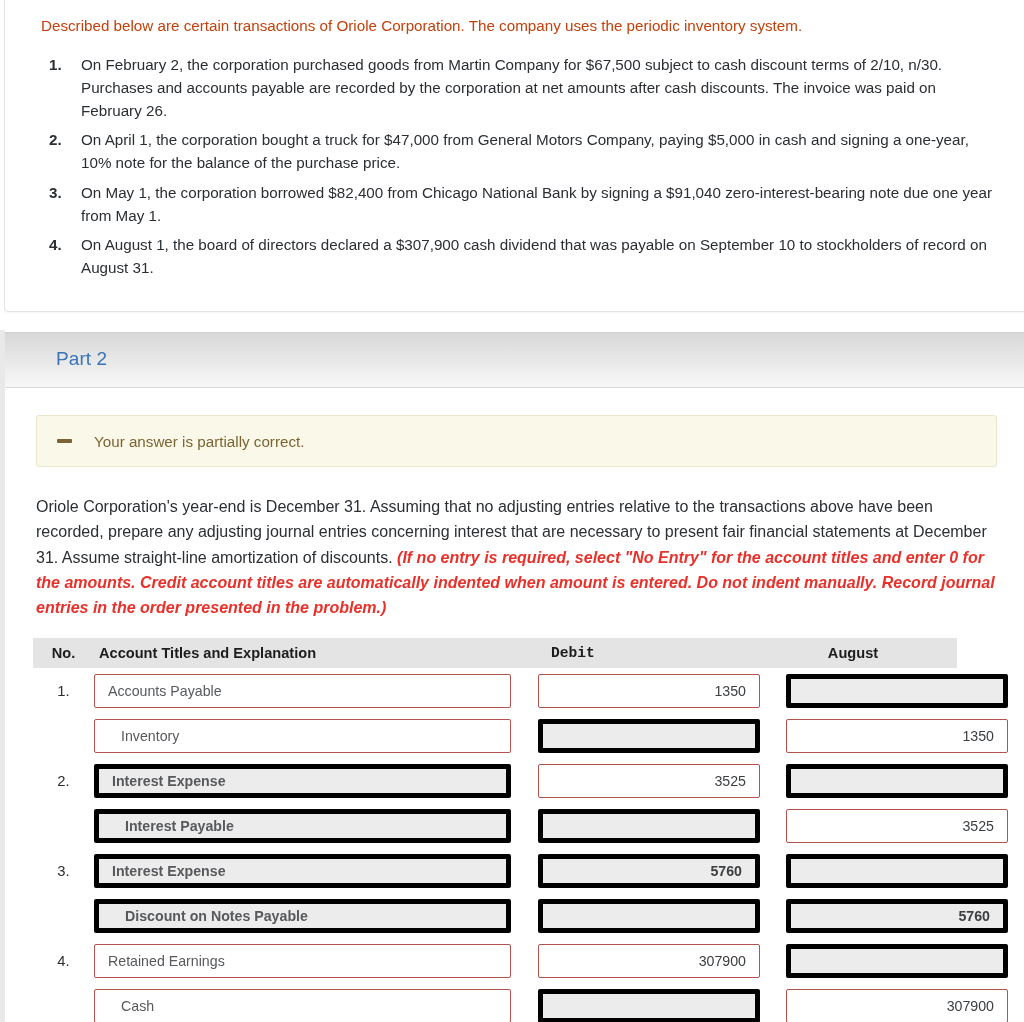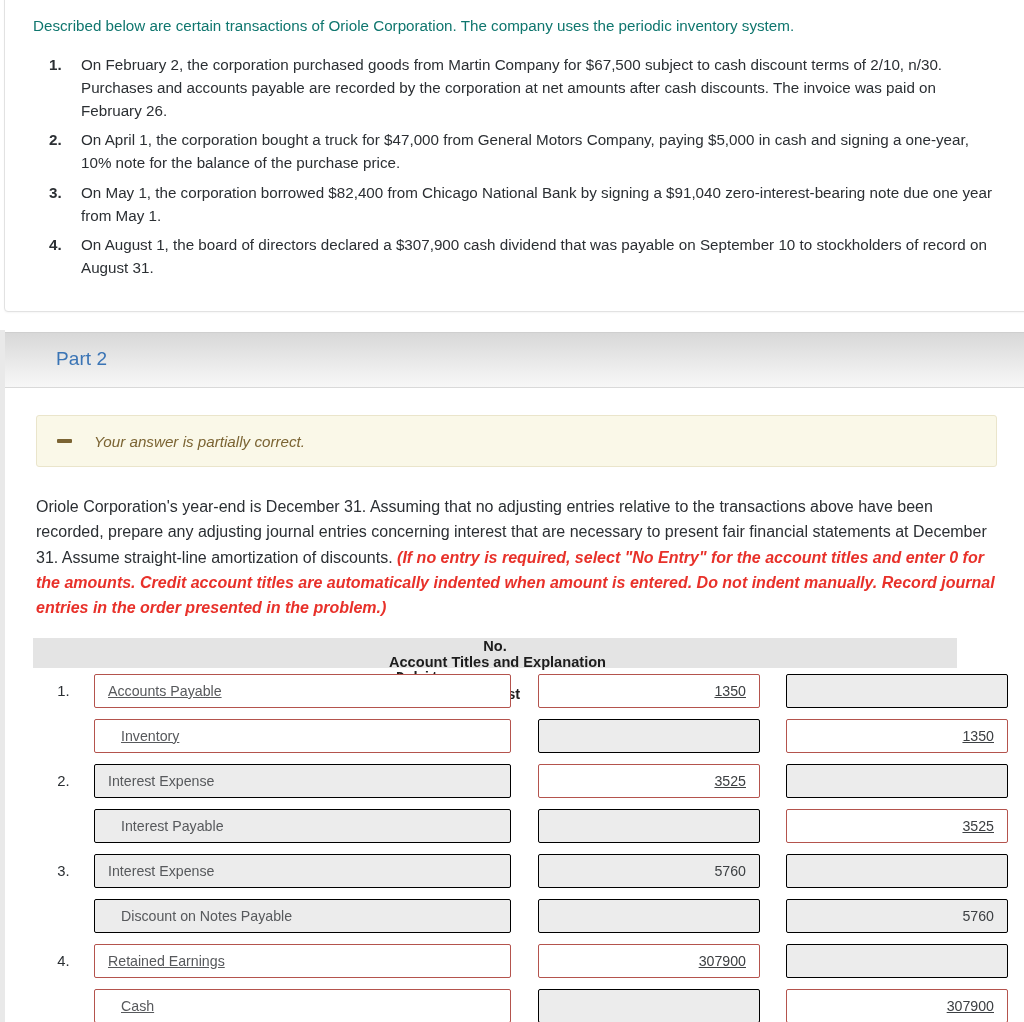--- a/index.html
+++ b/index.html
@@ -26,22 +26,22 @@
     background: #ffffff;
     border: 1px solid #e2e2e2;
     border-radius: 4px;
     box-sizing: border-box;
     padding: 24px 26px 26px 22px;
     box-shadow: 0 1px 2px rgba(0,0,0,0.04);
   }
   .intro-line {
     font-size: 15.2px;
     line-height: 1.45;
-    color: #0f766e;
-    margin: 0 0 16px 4px;
+    color: #c2410c;
+    margin: 0 0 16px 12px;
     padding-left: 2px;
   }
   ol.tx-list {
     list-style: none;
     margin: 0;
     padding: 0;
   }
   ol.tx-list li {
     display: flex;
     align-items: flex-start;
@@ -122,21 +122,20 @@
     height: 4px;
     background: #7b6433;
     border-radius: 1px;
     margin-left: 20px;
     flex: 0 0 auto;
   }
   .alert .alert-text {
     margin-left: 22px;
     font-size: 15.2px;
     color: #7b6433;
-    font-style: italic;
   }
 
   
   .instructions {
     position: absolute;
     left: 31px;
     top: 106px;
     width: 963px;
     font-size: 16px;
     line-height: 1.58;
@@ -156,21 +155,20 @@
     width: 924px;
   }
   .jhead {
     display: flex;
     align-items: center;
     background: #e4e4e4;
     height: 30px;
     font-weight: bold;
     font-size: 14.6px;
     color: #1d1d1d;
-    flex-direction: column;
   }
   .jhead .h-no {
     width: 61px;
     text-align: center;
     box-sizing: border-box;
   }
   .jhead .h-acct {
     flex: 1 1 auto;
     padding-left: 5px;
   }
@@ -218,22 +216,22 @@
   .fld.amt {
     width: 222px;
     flex: 0 0 auto;
     justify-content: flex-end;
     padding-right: 13px;
     color: #3d4043;
   }
   .gap-a { width: 27px; flex: 0 0 auto; }
   .gap-b { width: 26px; flex: 0 0 auto; }
 
-  .bd-red   { border: 1px solid #b4534d; text-decoration: underline; }
-  .bd-green { border: 1px solid #000000; }
+  .bd-red   { border: 1px solid #b4534d; }
+  .bd-green { border: 5px solid #000000; font-weight: bold; }
   .bg-grey  { background: #ececec; padding-left: 8px; }
   .bg-white { background: #ffffff; }
 
   .journal-clip {
     position: absolute;
     left: 0;
     top: 0;
     width: 1024px;
     height: 1022px;
     overflow: hidden;

